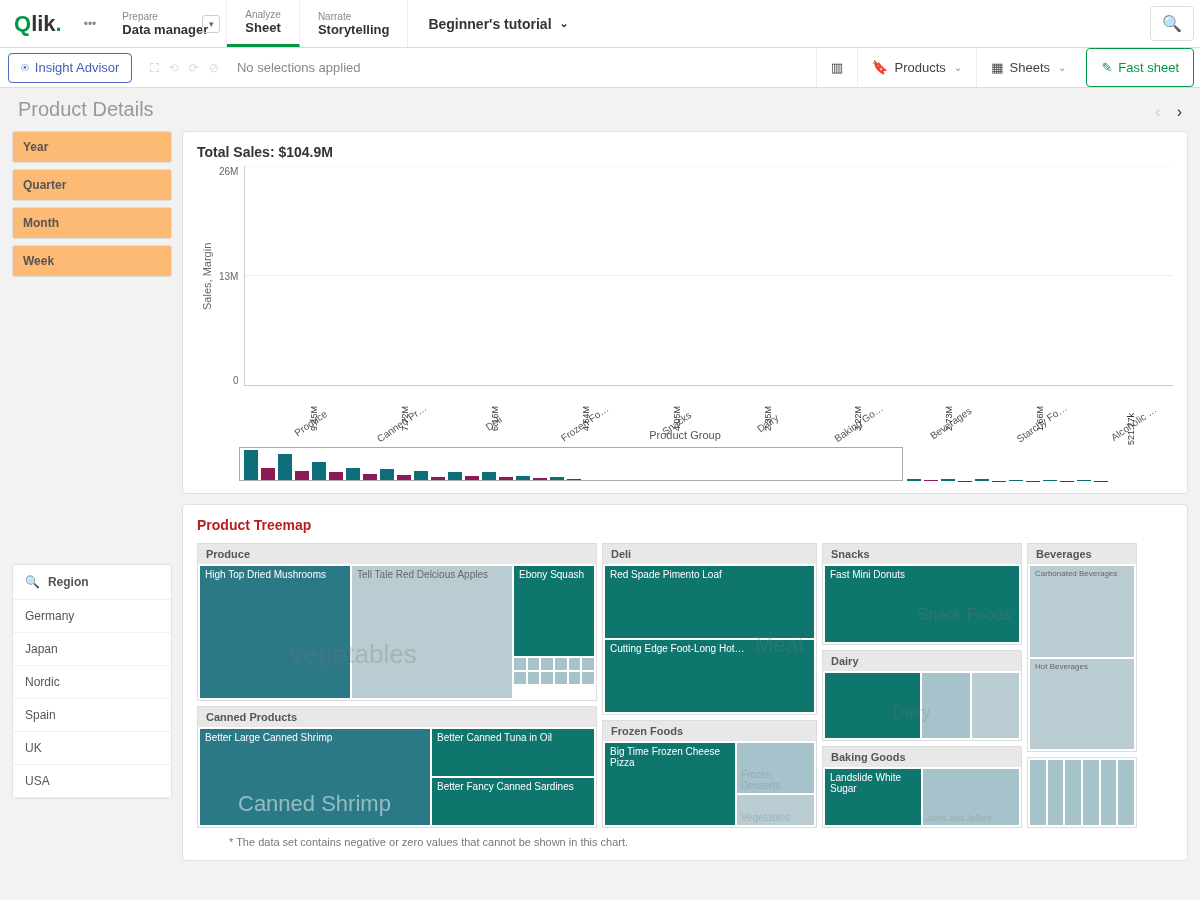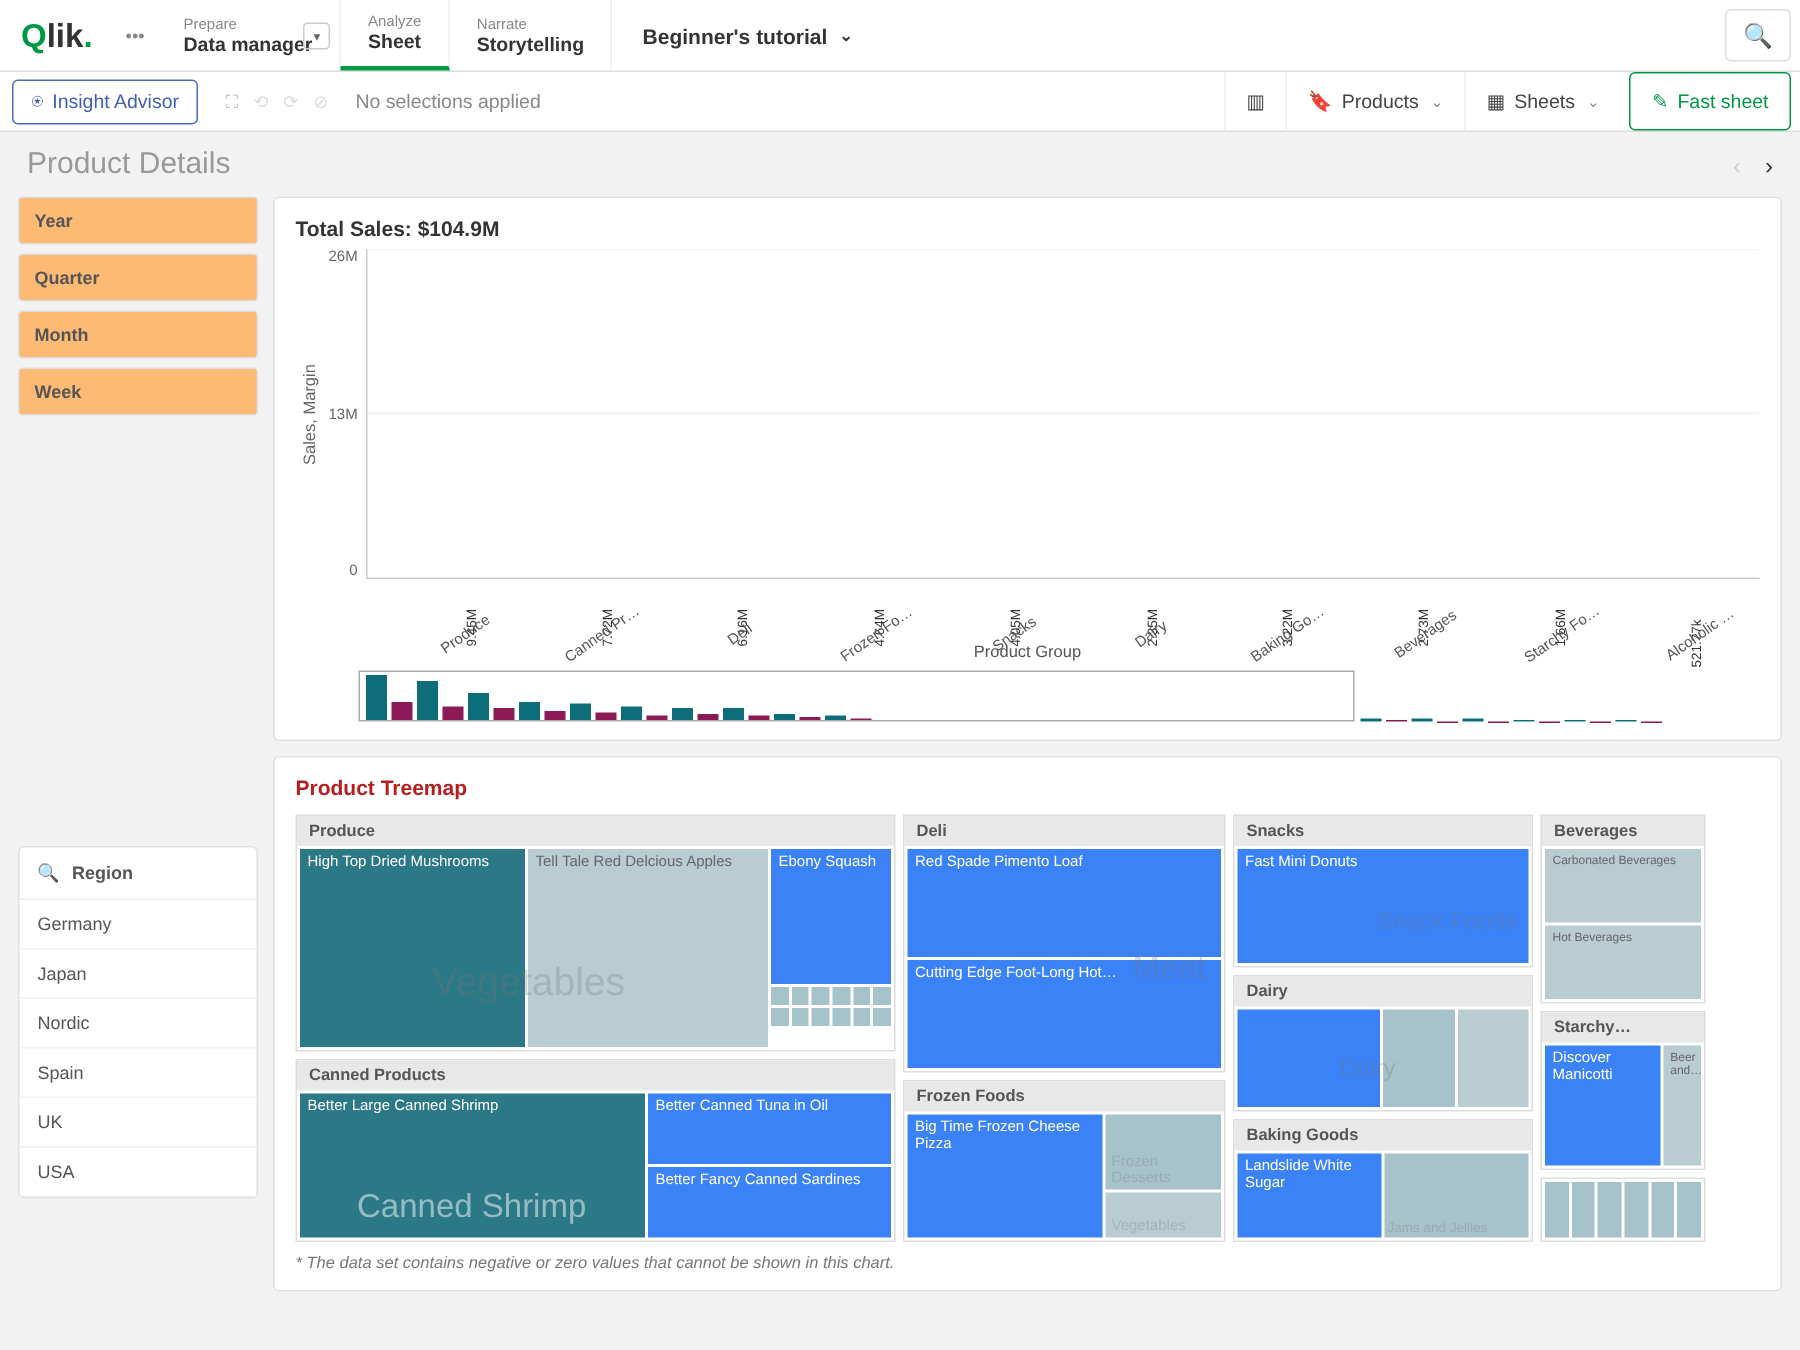--- a/index.html
+++ b/index.html
@@ -72,27 +72,27 @@
 .region-head{display:flex;align-items:center;gap:8px;padding:10px 12px;border-bottom:1px solid #eee;font-weight:600;color:#555;}
 .region-list div{padding:9px 12px;border-bottom:1px solid #f2f2f2;font-size:12px;color:#555;cursor:pointer;}
 
 
 .tm-title{font-size:14px;font-weight:700;color:#b91c1c;margin-bottom:10px;}
 .tm{display:grid;grid-template-columns:400px 215px 200px 110px;grid-template-rows:160px 120px;gap:5px;}
 .tm-col{display:flex;flex-direction:column;gap:5px;}
 .tm-group{display:flex;flex-direction:column;border:1px solid #ddd;}
 .tm-head{background:#e8e8e8;padding:4px 8px;font-size:11px;font-weight:600;color:#555;}
 .tm-body{flex:1;display:grid;gap:2px;padding:2px;position:relative;}
-.tm-cell{background:#3b82f6;position:relative;overflow:hidden;padding:3px 5px;font-size:10px;color:#fff;}
+.tm-cell{background:#0f766e;position:relative;overflow:hidden;padding:3px 5px;font-size:10px;color:#fff;}
 .tm-cell.dark{background:#2b7886;}
 .tm-cell.mid2{background:#a6c2ca;}
 .tm-cell.light{background:#b8ccd2;color:#666;}
 .tm-cell.tiny{background:#a6c2ca;}
 .tm-watermark{position:absolute;font-size:26px;color:rgba(120,120,120,0.28);font-weight:400;pointer-events:none;}
-.tm-note{font-size:11px;font-style:italic;color:#777;margin-top:8px;}
+.tm-note{font-size:11px;color:#777;margin-top:8px;margin-left:32px;}
 .grid-small{display:grid;grid-template-columns:repeat(6,1fr);grid-template-rows:repeat(3,1fr);gap:2px;}
 .grid-small div{background:#a6c2ca;}
 </style>
 </head>
 <body>
 
 <div class="header">
   <div class="logo"><span class="q">Q</span>lik<span style="color:#009845">.</span></div>
   <div class="logo-dots">•••</div>
   <div class="nav-tab">
@@ -416,27 +416,20 @@
       </div>
 
       <div class="tm-col" style="grid-row:1/3">
         <div class="tm-group" style="flex:1.2">
           <div class="tm-head">Beverages</div>
           <div class="tm-body" style="grid-template-columns:1fr;grid-template-rows:1fr 1fr">
               <div class="tm-cell light" style="font-size:8px">Carbonated Beverages</div>
               <div class="tm-cell light" style="font-size:8px">Hot Beverages</div>
             </div>
         </div>
-        <div class="tm-group" style="flex:1">
-          <div class="tm-head">Starchy…</div>
-          <div class="tm-body" style="grid-template-columns:3fr 1fr">
-              <div class="tm-cell">Discover Manicotti</div>
-              <div class="tm-cell light" style="font-size:8px">Beer and…</div>
-            </div>
-        </div>
         <div class="tm-group" style="flex:0.4">
           <div class="tm-body" style="grid-template-columns:repeat(6,1fr)">
               <div class="tm-cell tiny"></div>
               <div class="tm-cell tiny"></div>
               <div class="tm-cell tiny"></div>
               <div class="tm-cell tiny"></div>
               <div class="tm-cell tiny"></div>
               <div class="tm-cell tiny"></div>
             </div>
         </div>

